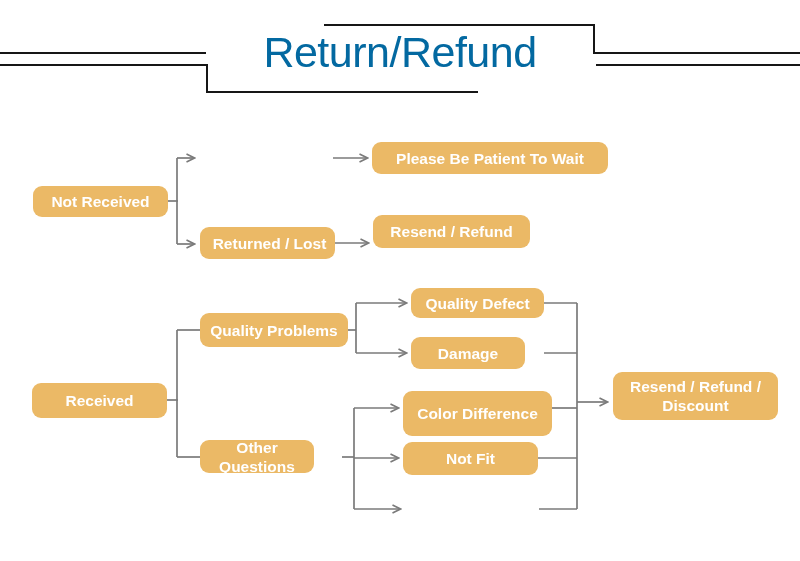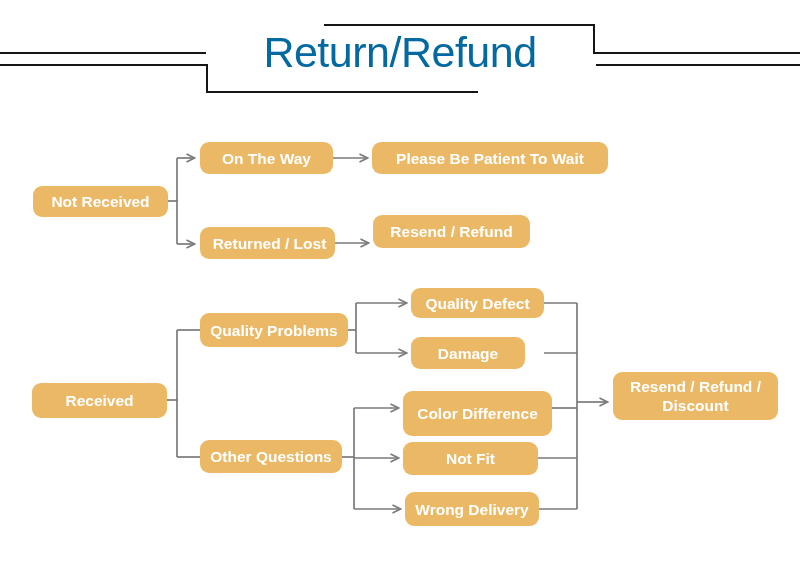--- a/index.html
+++ b/index.html
@@ -74,27 +74,25 @@
       <path d="M544,353 H577"></path>
       <path d="M552,408 H577"></path>
       <path d="M538,458 H577"></path>
       <path d="M539,509 H577"></path>
       <path d="M577,303 V509"></path>
       <path d="M577,402 H607" marker-end="url(#arrow)"></path>
     </g>
   </svg>
 
   <div class="node" style="left:33px;top:186px;width:135px;height:31px;">Not Received</div>
-  <div class="node" style="left:200px;top:142px;width:133px;height:32px;">On The Way</div>
   <div class="node" style="left:372px;top:142px;width:236px;height:32px;">Please Be Patient To Wait</div>
   <div class="node" style="left:200px;top:227px;width:135px;height:32px;padding-left:8px;">Returned / Lost</div>
   <div class="node" style="left:373px;top:215px;width:157px;height:33px;">Resend / Refund</div>
   <div class="node" style="left:32px;top:383px;width:135px;height:35px;">Received</div>
   <div class="node" style="left:200px;top:313px;width:148px;height:34px;">Quality Problems</div>
-  <div class="node" style="left:200px;top:440px;width:142px;height:33px;">Other Questions</div>
+  <div class="node" style="left:200px;top:440px;width:114px;height:33px;">Other Questions</div>
   <div class="node" style="left:411px;top:288px;width:133px;height:30px;">Quality Defect</div>
   <div class="node" style="left:411px;top:337px;width:114px;height:32px;">Damage</div>
   <div class="node" style="left:403px;top:391px;width:149px;height:45px;">Color Difference</div>
   <div class="node" style="left:403px;top:442px;width:135px;height:33px;">Not Fit</div>
-  <div class="node" style="left:405px;top:492px;width:134px;height:34px;">Wrong Delivery</div>
   <div class="node" style="left:613px;top:372px;width:165px;height:48px;">Resend / Refund / Discount</div>
 
 </div>
 
 </body></html>

